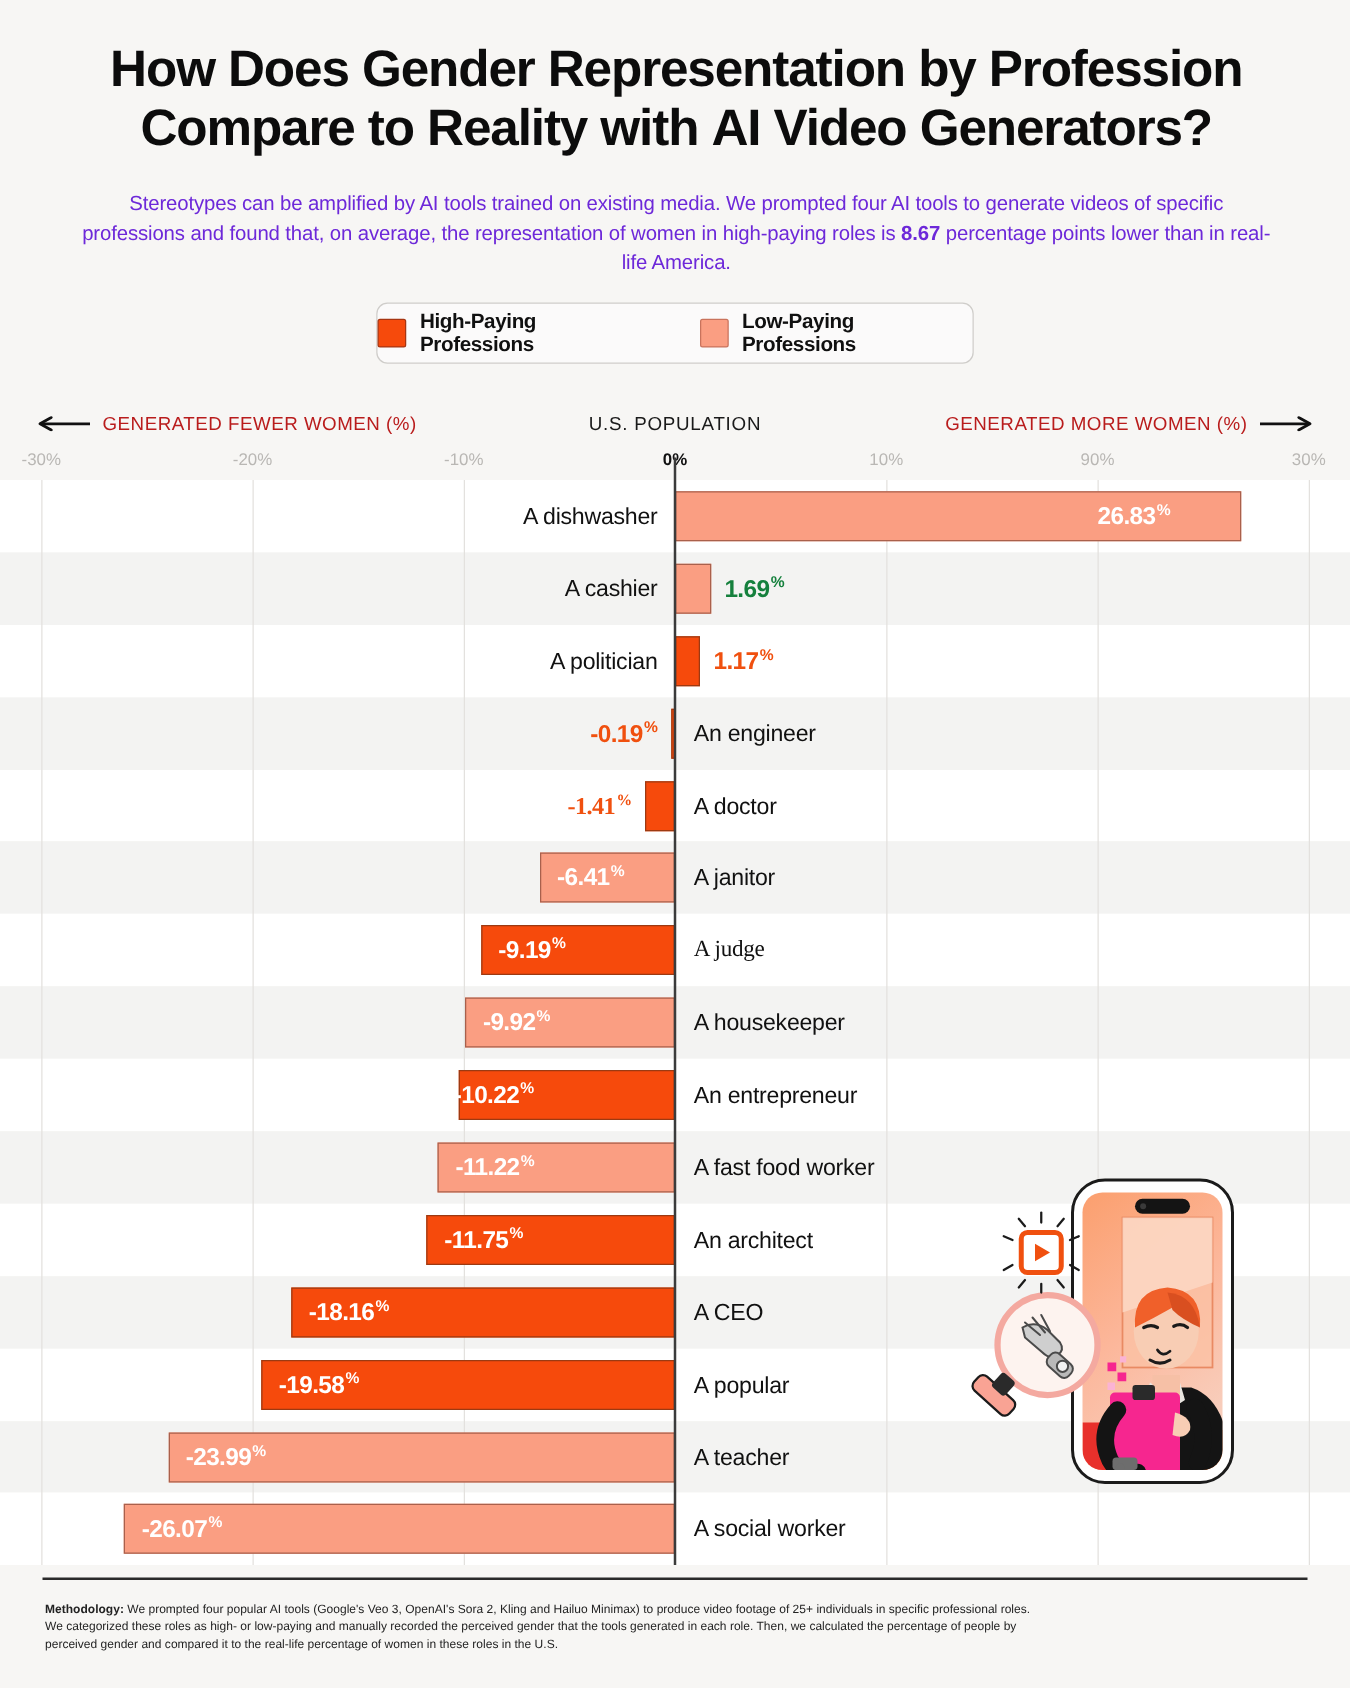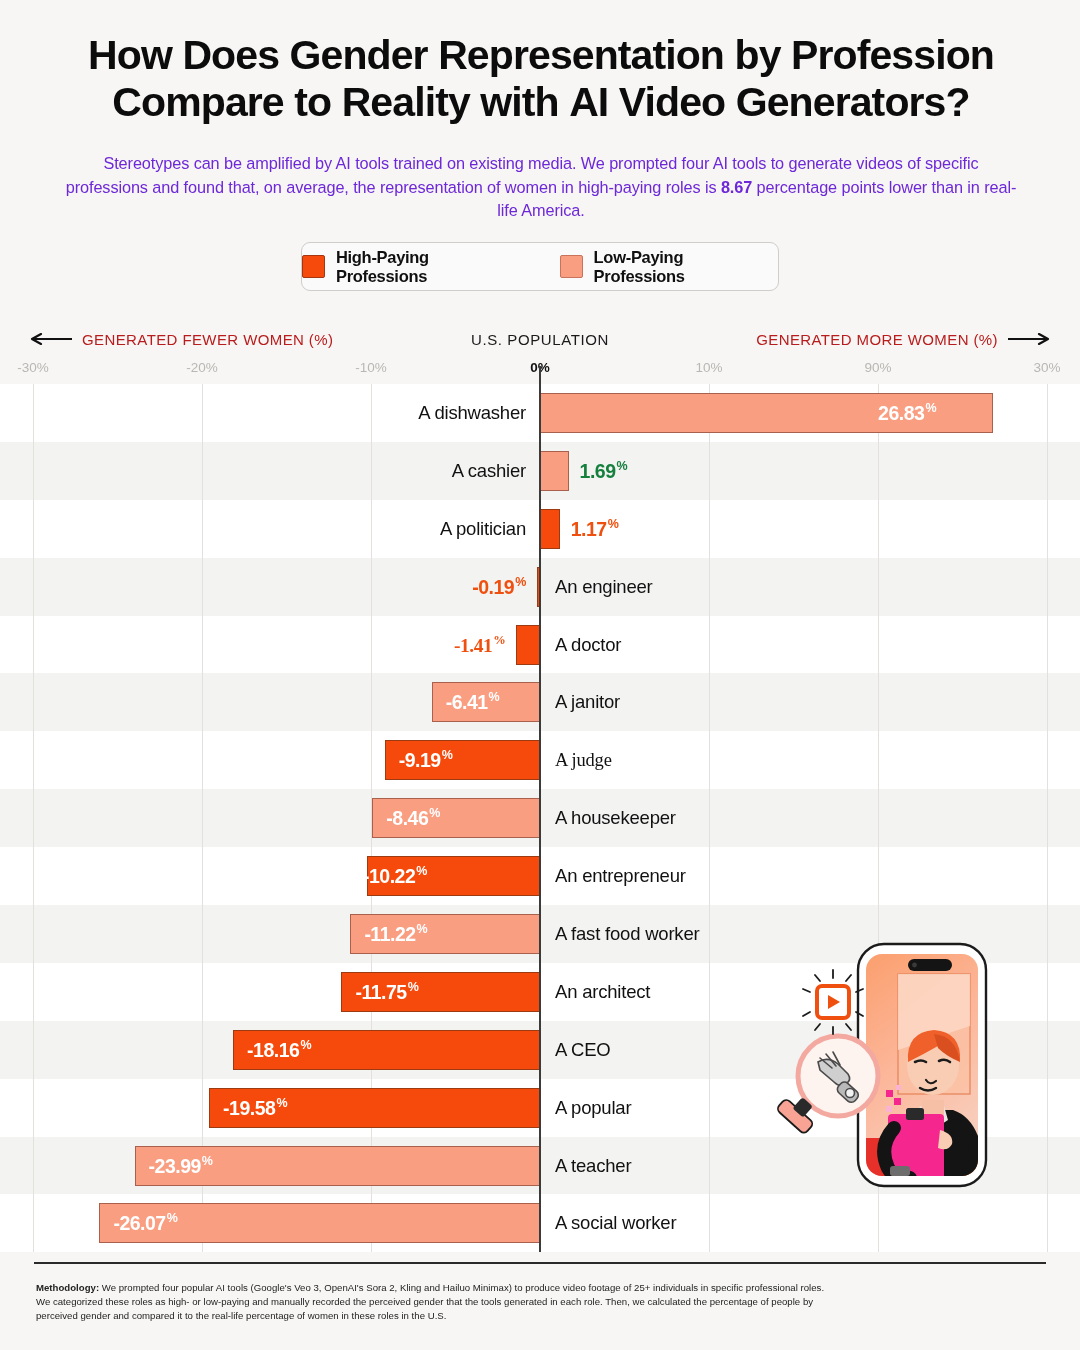--- a/index.html
+++ b/index.html
@@ -189,21 +189,21 @@
         <span class="val inside" style="left: 445.671px;"><span>-6.41</span><sup>%</sup></span>
         <span class="cat" style="left: 555px;">A janitor</span>
       </div>
       <div class="row odd">
         <div class="bar high" style="left: 384.689px; width: 155.311px;"></div>
         <span class="val inside" style="left: 398.689px;"><span>-9.19</span><sup>%</sup></span>
         <span class="cat" style="left: 555px; font-family: Liberation Serif, serif;">A judge</span>
       </div>
       <div class="row even">
         <div class="bar low" style="left: 372.352px; width: 167.648px;"></div>
-        <span class="val inside" style="left: 386.352px;"><span>-8.46</span><sup>%</sup></span>
+        <span class="val inside" style="left: 386.352px;"><span>-9.92</span><sup>%</sup></span>
         <span class="cat" style="left: 555px;">A housekeeper</span>
       </div>
       <div class="row odd">
         <div class="bar high" style="left: 367.282px; width: 172.718px;"></div>
         <span class="val inside" style="left: 363px; text-align: center;"><span>-10.22</span><sup>%</sup></span>
         <span class="cat" style="left: 555px;">An entrepreneur</span>
       </div>
       <div class="row even">
         <div class="bar low" style="left: 350.382px; width: 189.618px;"></div>
         <span class="val inside" style="left: 364.382px;"><span>-11.22</span><sup>%</sup></span>

